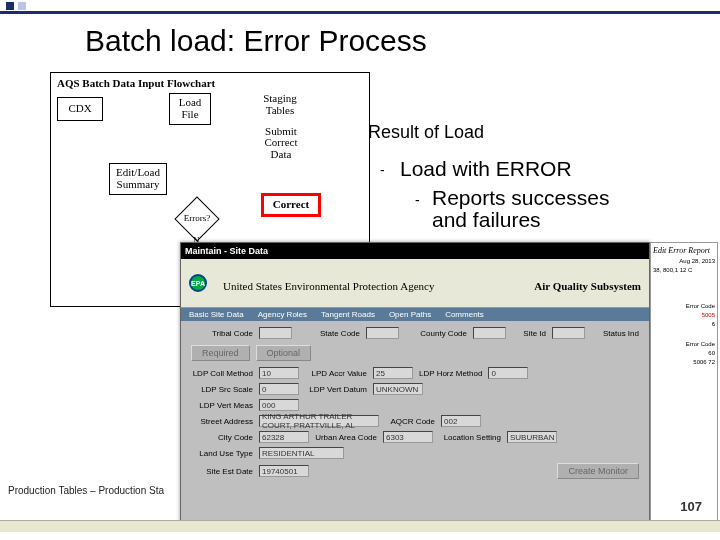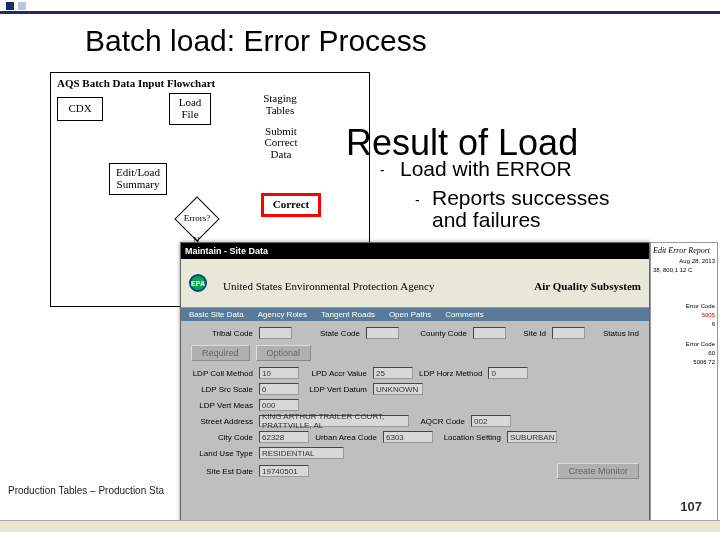--- a/index.html
+++ b/index.html
@@ -16,35 +16,35 @@
 .cdx{left:6px;top:24px;width:46px;height:24px}
 .load{left:118px;top:20px;width:42px;height:32px}
 .staging{left:205px;top:18px;width:48px;height:28px;border:none}
 .submit{left:202px;top:48px;width:56px;height:44px;border:none}
 .editload{left:58px;top:90px;width:58px;height:32px}
 .editerr{left:138px;top:90px;width:56px;height:32px;border:1px solid #f00}
 .correct{left:210px;top:120px;width:60px;height:24px;border:3px solid #f00;font-weight:bold}
 .errors{position:absolute;left:124px;top:140px;width:44px;height:30px;font:10px 'Times New Roman',serif;text-align:center}
 .diamond{position:absolute;left:6px;top:-10px;width:32px;height:32px;border:1px solid #000;transform:rotate(45deg);background:#fff}
 .prodlbl{position:absolute;left:215px;top:172px;font:10px 'Times New Roman',serif;line-height:1.2}
-.result-h{position:absolute;left:346px;top:50px;font-size:36px}
+.result-h{position:absolute;left:368px;top:50px;font-size:18px}
 .result-l1{position:absolute;left:400px;top:85px;font-size:21px}
 .dash1{position:absolute;left:380px;top:90px;font-size:14px}
 .result-l2{position:absolute;left:432px;top:115px;font-size:21px;line-height:1.05}
 .dash2{position:absolute;left:415px;top:120px;font-size:14px}
 .app{position:absolute;left:180px;top:170px;width:470px;height:282px;background:#bfbfbf;border:1px solid #666;box-shadow:0 0 4px rgba(0,0,0,.4);font-size:9px}
 .app-title{height:16px;background:#000;color:#fff;display:flex;align-items:center;padding:0 4px;font:bold 9px Arial}
 .app-logo{font:11px 'Times New Roman',serif;display:flex;align-items:flex-end;gap:16px;padding:15px 8px;background:#e8e8d8;border-bottom:1px solid #999}
 .epa{background:#0a4;color:#fff;border-radius:50%;width:18px;height:18px;display:flex;align-items:center;justify-content:center;font:bold 7px Arial;border:2px solid #048}
 .app-strip{background:#5a7a9a;color:#fff;font:8px Arial;padding:2px 8px;display:flex;gap:14px}
 .app-body{background:#bfbfbf;padding:6px 10px}
 .fldrow{display:flex;gap:6px;margin-bottom:4px;align-items:center}
 .lbl{color:#000;font:8px Arial;min-width:62px;text-align:right}
 .inp{background:#d8d8d8;border:1px inset #999;height:12px;padding:0 2px;font:8px Arial;display:flex;align-items:center;color:#333}
-.inp.w1{width:60px}.inp.w2{width:50px}.inp.w3{width:40px}.inp.w4{width:85px}.inp.w5{width:150px}
+.inp.w1{width:60px}.inp.w2{width:50px}.inp.w3{width:40px}.inp.w4{width:85px}.inp.w5{width:120px}
 .tabbtn{background:#b0b0b0;border:1px outset #ddd;padding:2px 10px;font:9px Arial;color:#666}
 .rpt{position:absolute;right:2px;top:170px;width:68px;height:282px;background:#fff;border:1px solid #999;font:6px Arial;padding:3px 2px;overflow:hidden}
 .rpt div{margin-bottom:3px}
 .foot-left{position:absolute;left:8px;bottom:36px;font:10px Arial;color:#222}
 .foot-mid{position:absolute;left:300px;bottom:18px;font:11px Arial;color:#666}
 .foot-right{position:absolute;right:18px;bottom:18px;font:bold 13px Arial;color:#333}
 .btmbar{position:absolute;left:0;bottom:0;width:720px;height:12px;background:#e8e8d0;border-top:1px solid #aaa}
 </style>
 </head>
 <body>

